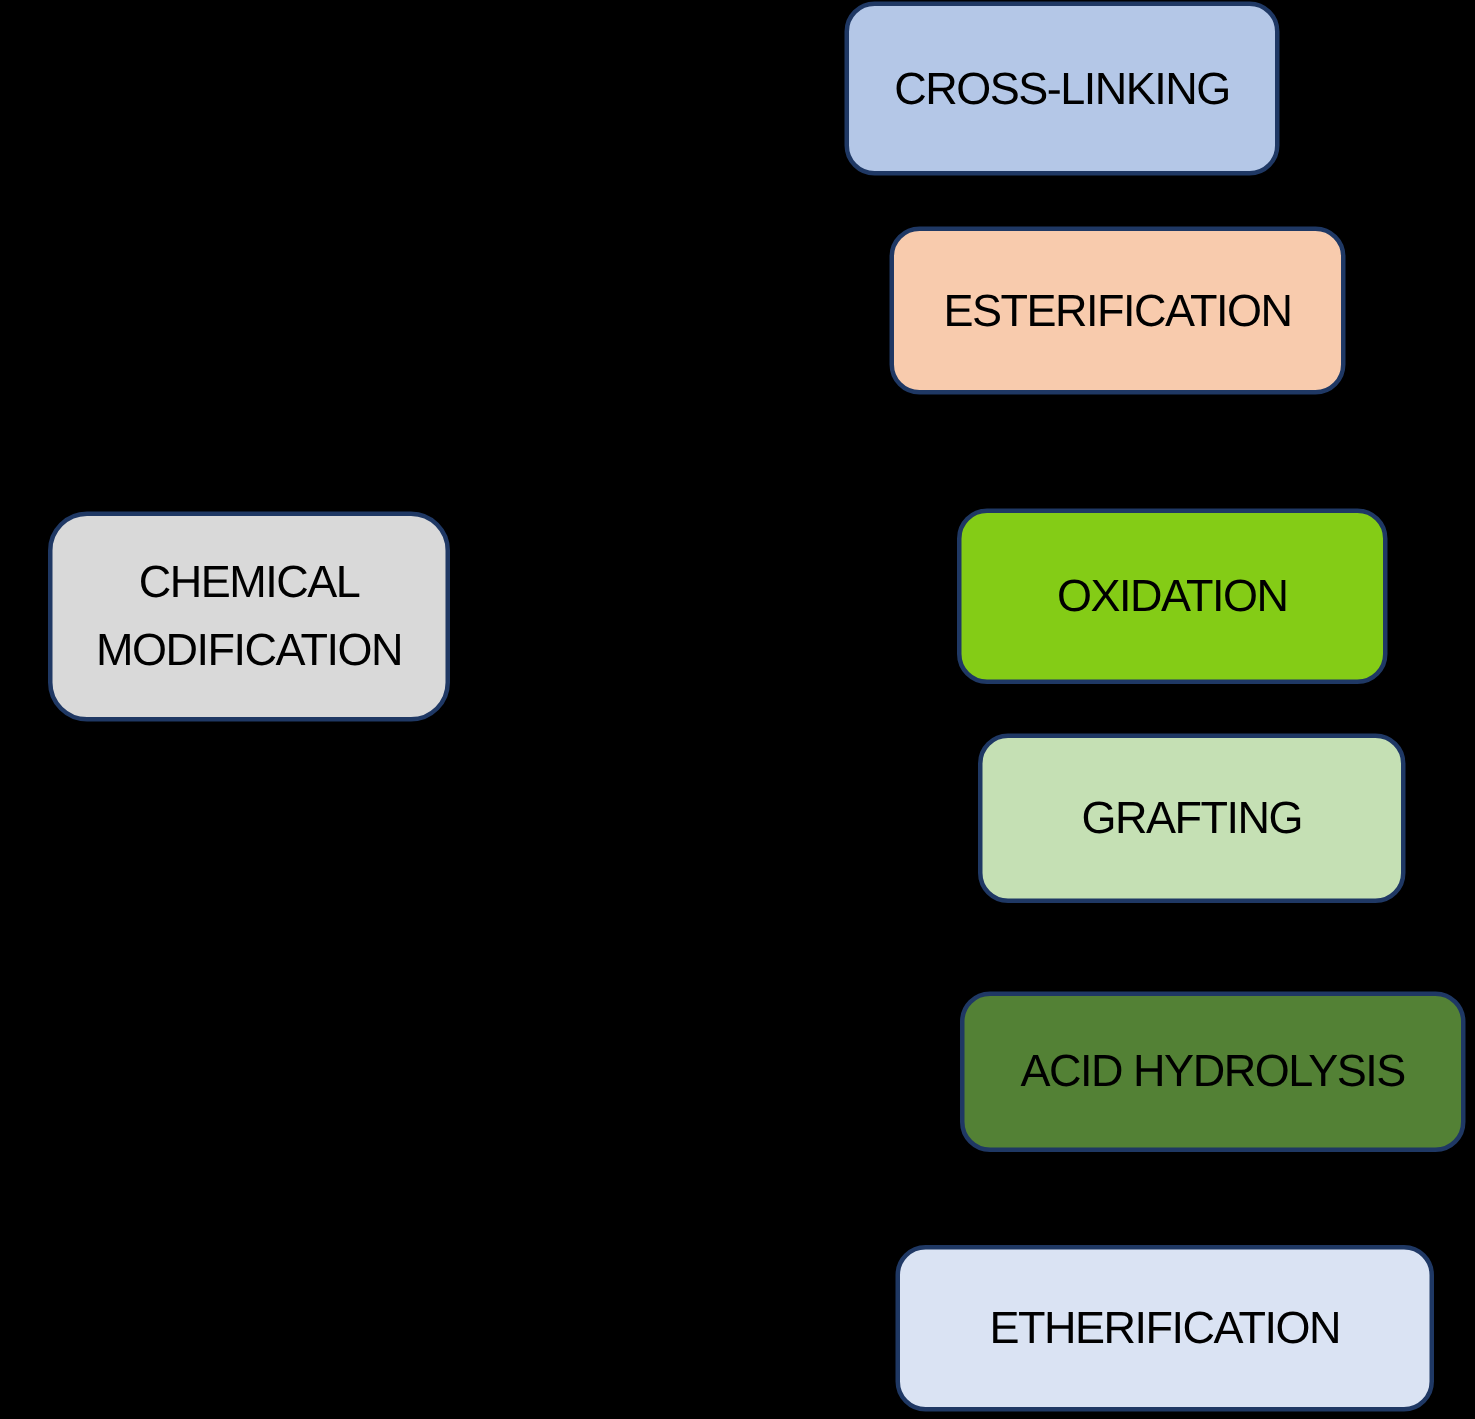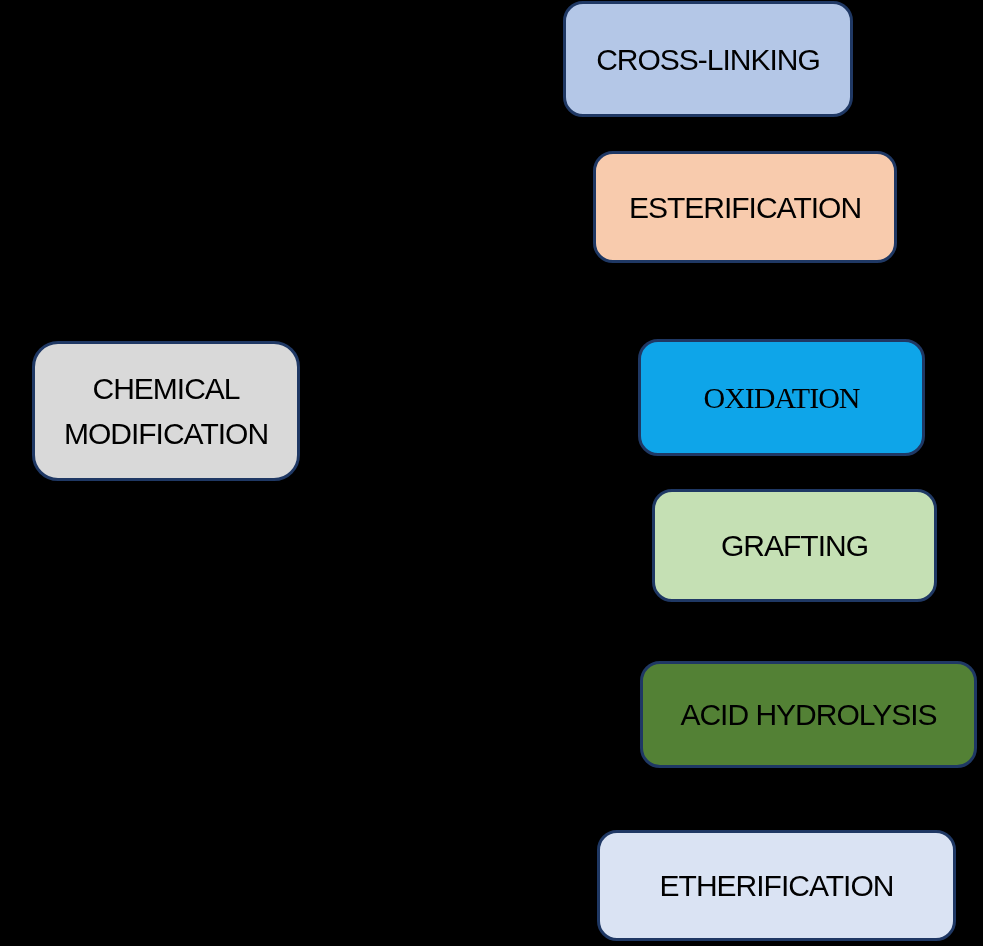--- a/index.html
+++ b/index.html
@@ -53,21 +53,21 @@
   </div>
 
   <div class="node n1" style="background: rgb(180, 199, 231); border-color: rgb(31, 56, 100);">
     <span class="node-label">CROSS-LINKING</span>
   </div>
 
   <div class="node n2" style="background: rgb(248, 203, 173); border-color: rgb(31, 56, 100);">
     <span class="node-label">ESTERIFICATION</span>
   </div>
 
-  <div class="node n3" style="background: #0ea5e9; border-color: rgb(31, 56, 100); font-family: Liberation Serif, serif;">
+  <div class="node n3" style="background: #84cc16; border-color: rgb(31, 56, 100);">
     <span class="node-label">OXIDATION</span>
   </div>
 
   <div class="node n4" style="background: rgb(197, 224, 180); border-color: rgb(31, 56, 100);">
     <span class="node-label">GRAFTING</span>
   </div>
 
   <div class="node n5" style="background: rgb(83, 129, 53); border-color: rgb(31, 56, 100);">
     <span class="node-label">ACID HYDROLYSIS</span>
   </div>

